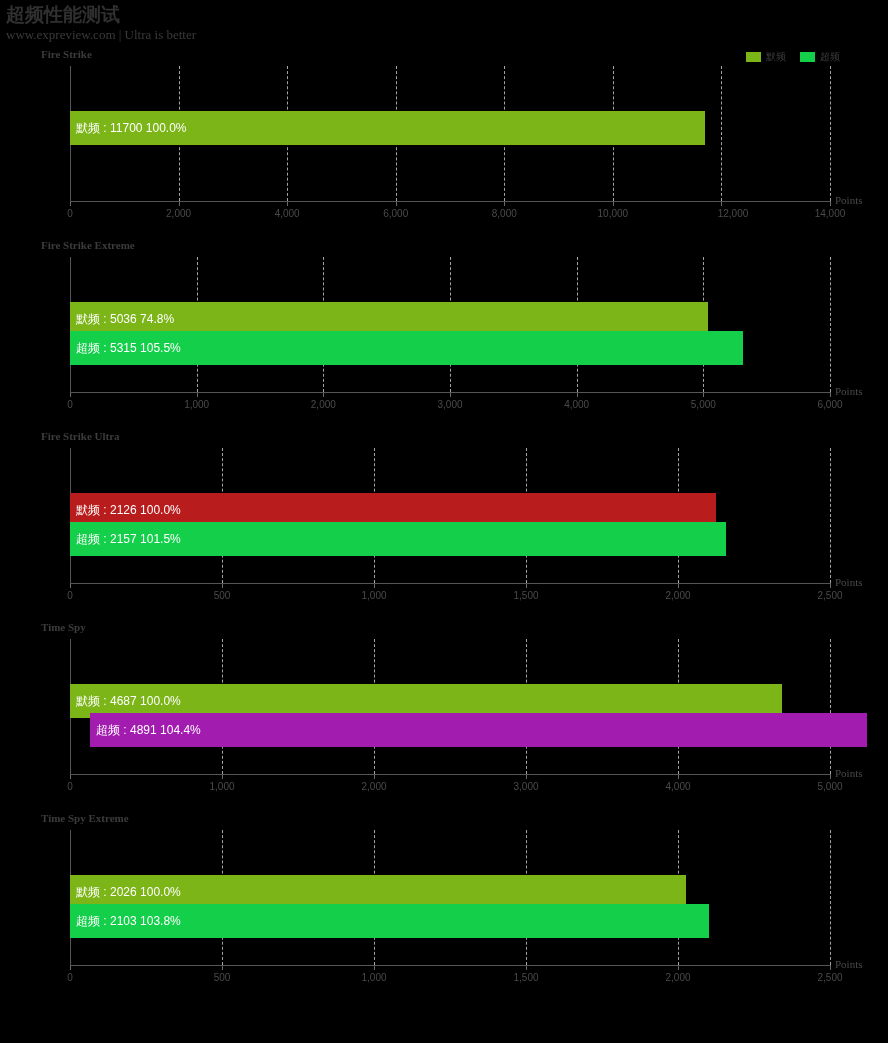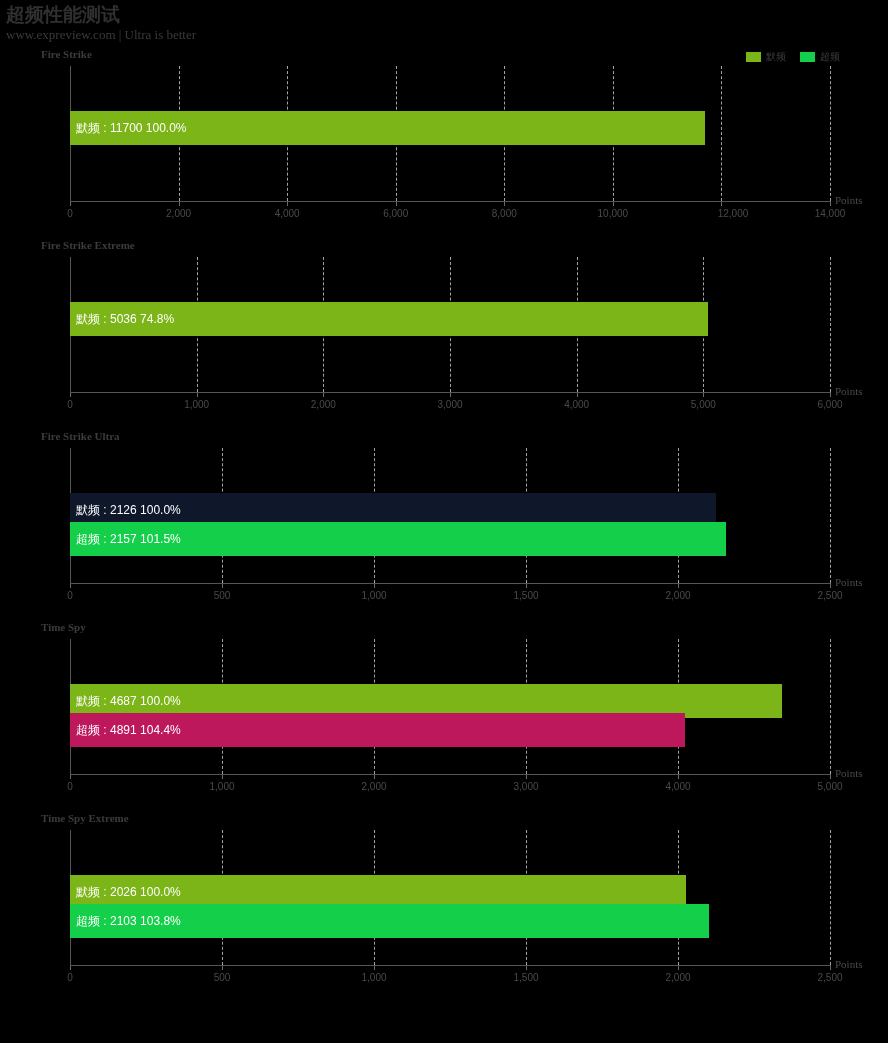--- a/index.html
+++ b/index.html
@@ -137,20 +137,23 @@
           <div class="tick" style="left: 633.333px;"></div>
           <div class="tlabel" style="left: 633.333px;">5,000</div>
           <div class="grid" style="left: 760px;"></div>
           <div class="tick" style="left: 760px;"></div>
           <div class="tlabel" style="left: 760px;">6,000</div>
           <div class="axis-y"></div>
           <div class="axis-x"></div>
           <div class="bar b0" style="width: 637.893px; background: rgb(124, 181, 24);">
             <div class="bar-lbl">默频 : 5036  74.8%</div>
           </div>
+          <div class="bar b1" style="width: 673.233px; background: rgb(20, 207, 74);">
+            <div class="bar-lbl">超频 : 5315  105.5%</div>
+          </div>
           <div class="unit">Points</div>
         </div>
       </div>
       <div class="chart" style="top: 430px; height: 175px;">
         <div class="c-title">Fire Strike Ultra</div>
         <div class="plot">
           <div class="tick" style="left: 0px;"></div>
           <div class="tlabel" style="left: 0px;">0</div>
           <div class="grid" style="left: 152px;"></div>
           <div class="tick" style="left: 152px;"></div>
@@ -162,21 +165,21 @@
           <div class="tick" style="left: 456px;"></div>
           <div class="tlabel" style="left: 456px;">1,500</div>
           <div class="grid" style="left: 608px;"></div>
           <div class="tick" style="left: 608px;"></div>
           <div class="tlabel" style="left: 608px;">2,000</div>
           <div class="grid" style="left: 760px;"></div>
           <div class="tick" style="left: 760px;"></div>
           <div class="tlabel" style="left: 760px;">2,500</div>
           <div class="axis-y"></div>
           <div class="axis-x"></div>
-          <div class="bar b0" style="width: 646.304px; background: #0f172a; text-align: center;">
+          <div class="bar b0" style="width: 646.304px; background: #b91c1c; text-align: center;">
             <div class="bar-lbl">默频 : 2126  100.0%</div>
           </div>
           <div class="bar b1" style="width: 655.728px; background: rgb(20, 207, 74);">
             <div class="bar-lbl">超频 : 2157  101.5%</div>
           </div>
           <div class="unit">Points</div>
         </div>
       </div>
       <div class="chart" style="top: 621px; height: 175px;">
         <div class="c-title">Time Spy</div>
@@ -196,21 +199,21 @@
           <div class="tick" style="left: 608px;"></div>
           <div class="tlabel" style="left: 608px;">4,000</div>
           <div class="grid" style="left: 760px;"></div>
           <div class="tick" style="left: 760px;"></div>
           <div class="tlabel" style="left: 760px;">5,000</div>
           <div class="axis-y"></div>
           <div class="axis-x"></div>
           <div class="bar b0" style="width: 712.424px; background: rgb(124, 181, 24);">
             <div class="bar-lbl">默频 : 4687  100.0%</div>
           </div>
-          <div class="bar b1" style="width: 615px; background: #be185d;">
+          <div class="bar b1" style="width: 777px; background: #a21caf; margin-left: 20px;">
             <div class="bar-lbl">超频 : 4891  104.4%</div>
           </div>
           <div class="unit">Points</div>
         </div>
       </div>
       <div class="chart" style="top: 812px; height: 175px;">
         <div class="c-title">Time Spy Extreme</div>
         <div class="plot">
           <div class="tick" style="left: 0px;"></div>
           <div class="tlabel" style="left: 0px;">0</div>

